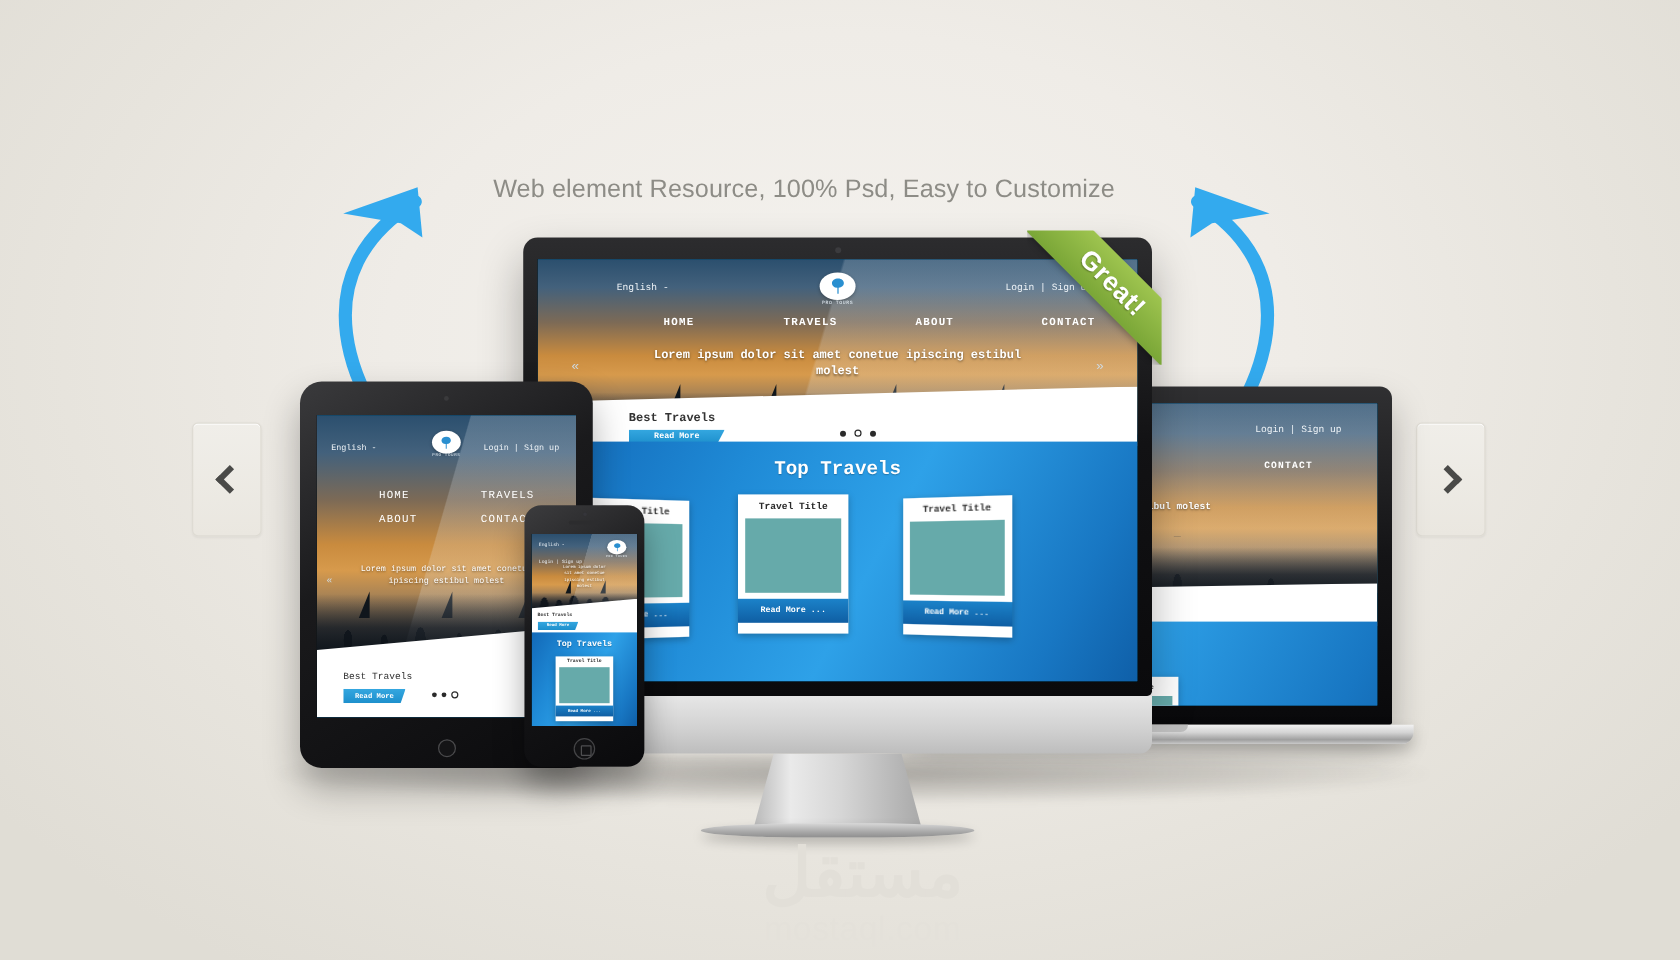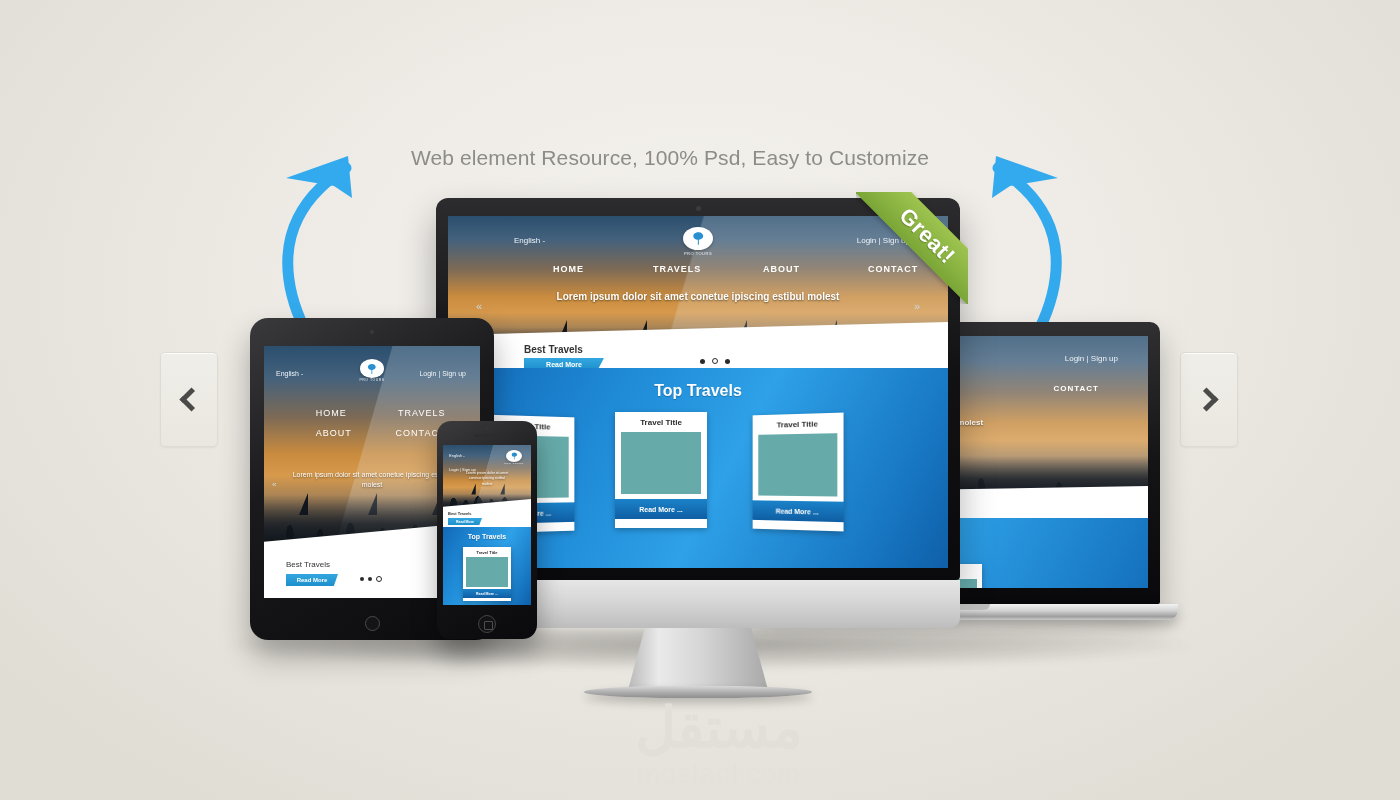--- a/index.html
+++ b/index.html
@@ -41,21 +41,21 @@
     cursor: pointer;
   }
   .navbtn.prev { left: 160px; }
   .navbtn.next { left: 1180px; }
   .chev { width: 17px; height: 17px; border-style: solid; border-color: #4a4a48;
           border-width: 0 0 5px 5px; }
   .chev.r { transform: rotate(225deg); margin-left:-5px; }
   .chev.l { transform: rotate(45deg); margin-left: 5px; }
 
   
-  .site { position: absolute; overflow: hidden; background: #0369a1; }
+  .site { position: absolute; overflow: hidden; background: #0369a1; font-family: Liberation Mono, monospace; }
   .hero {
     position: absolute; left:0; top:0; width:100%;
     background:
       linear-gradient(180deg,
         #2b4f6e 0%, #43617c 16%, #7c6a56 36%, #c98b3e 55%,
         #d79a4c 66%, #9a7c58 80%, #5e5a53 92%, #3b4248 100%);
   }
   .hero:after{
     content:""; position:absolute; left:0; right:0; bottom:0; height:24%;
     background: linear-gradient(180deg, rgba(20,28,36,0) 0%, rgba(16,22,30,.75) 60%, rgba(12,18,24,.9) 100%);

